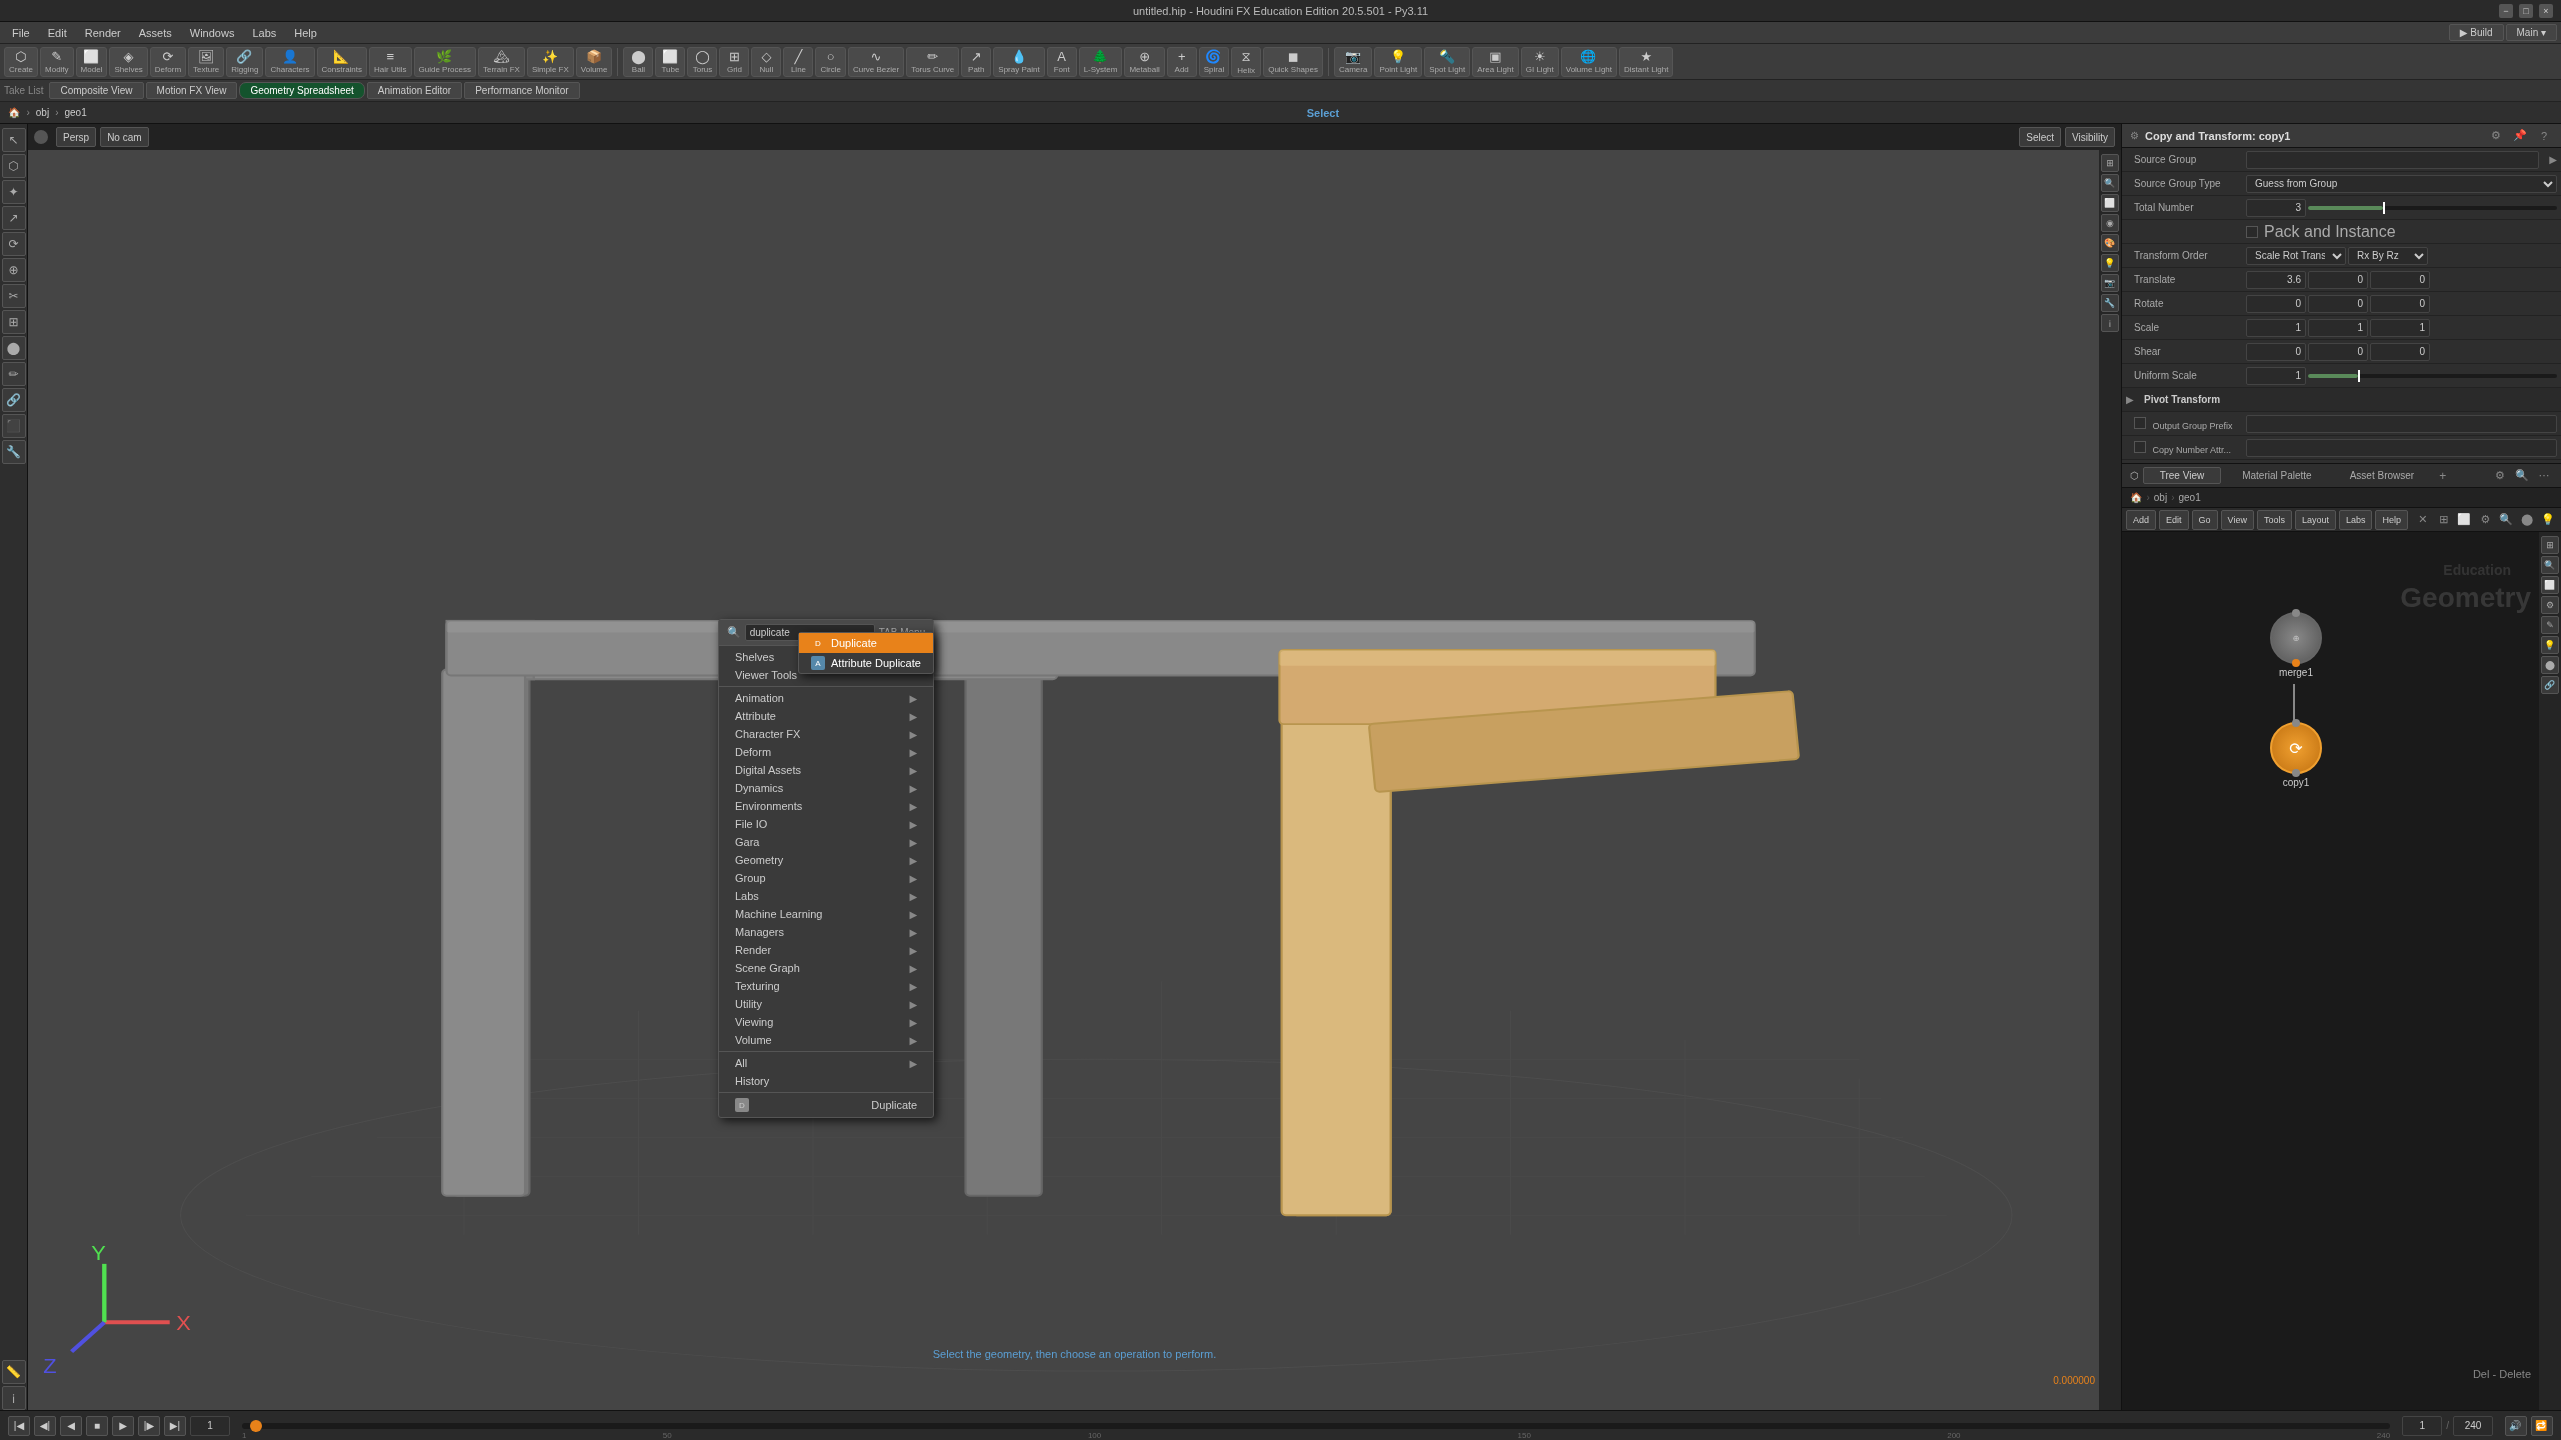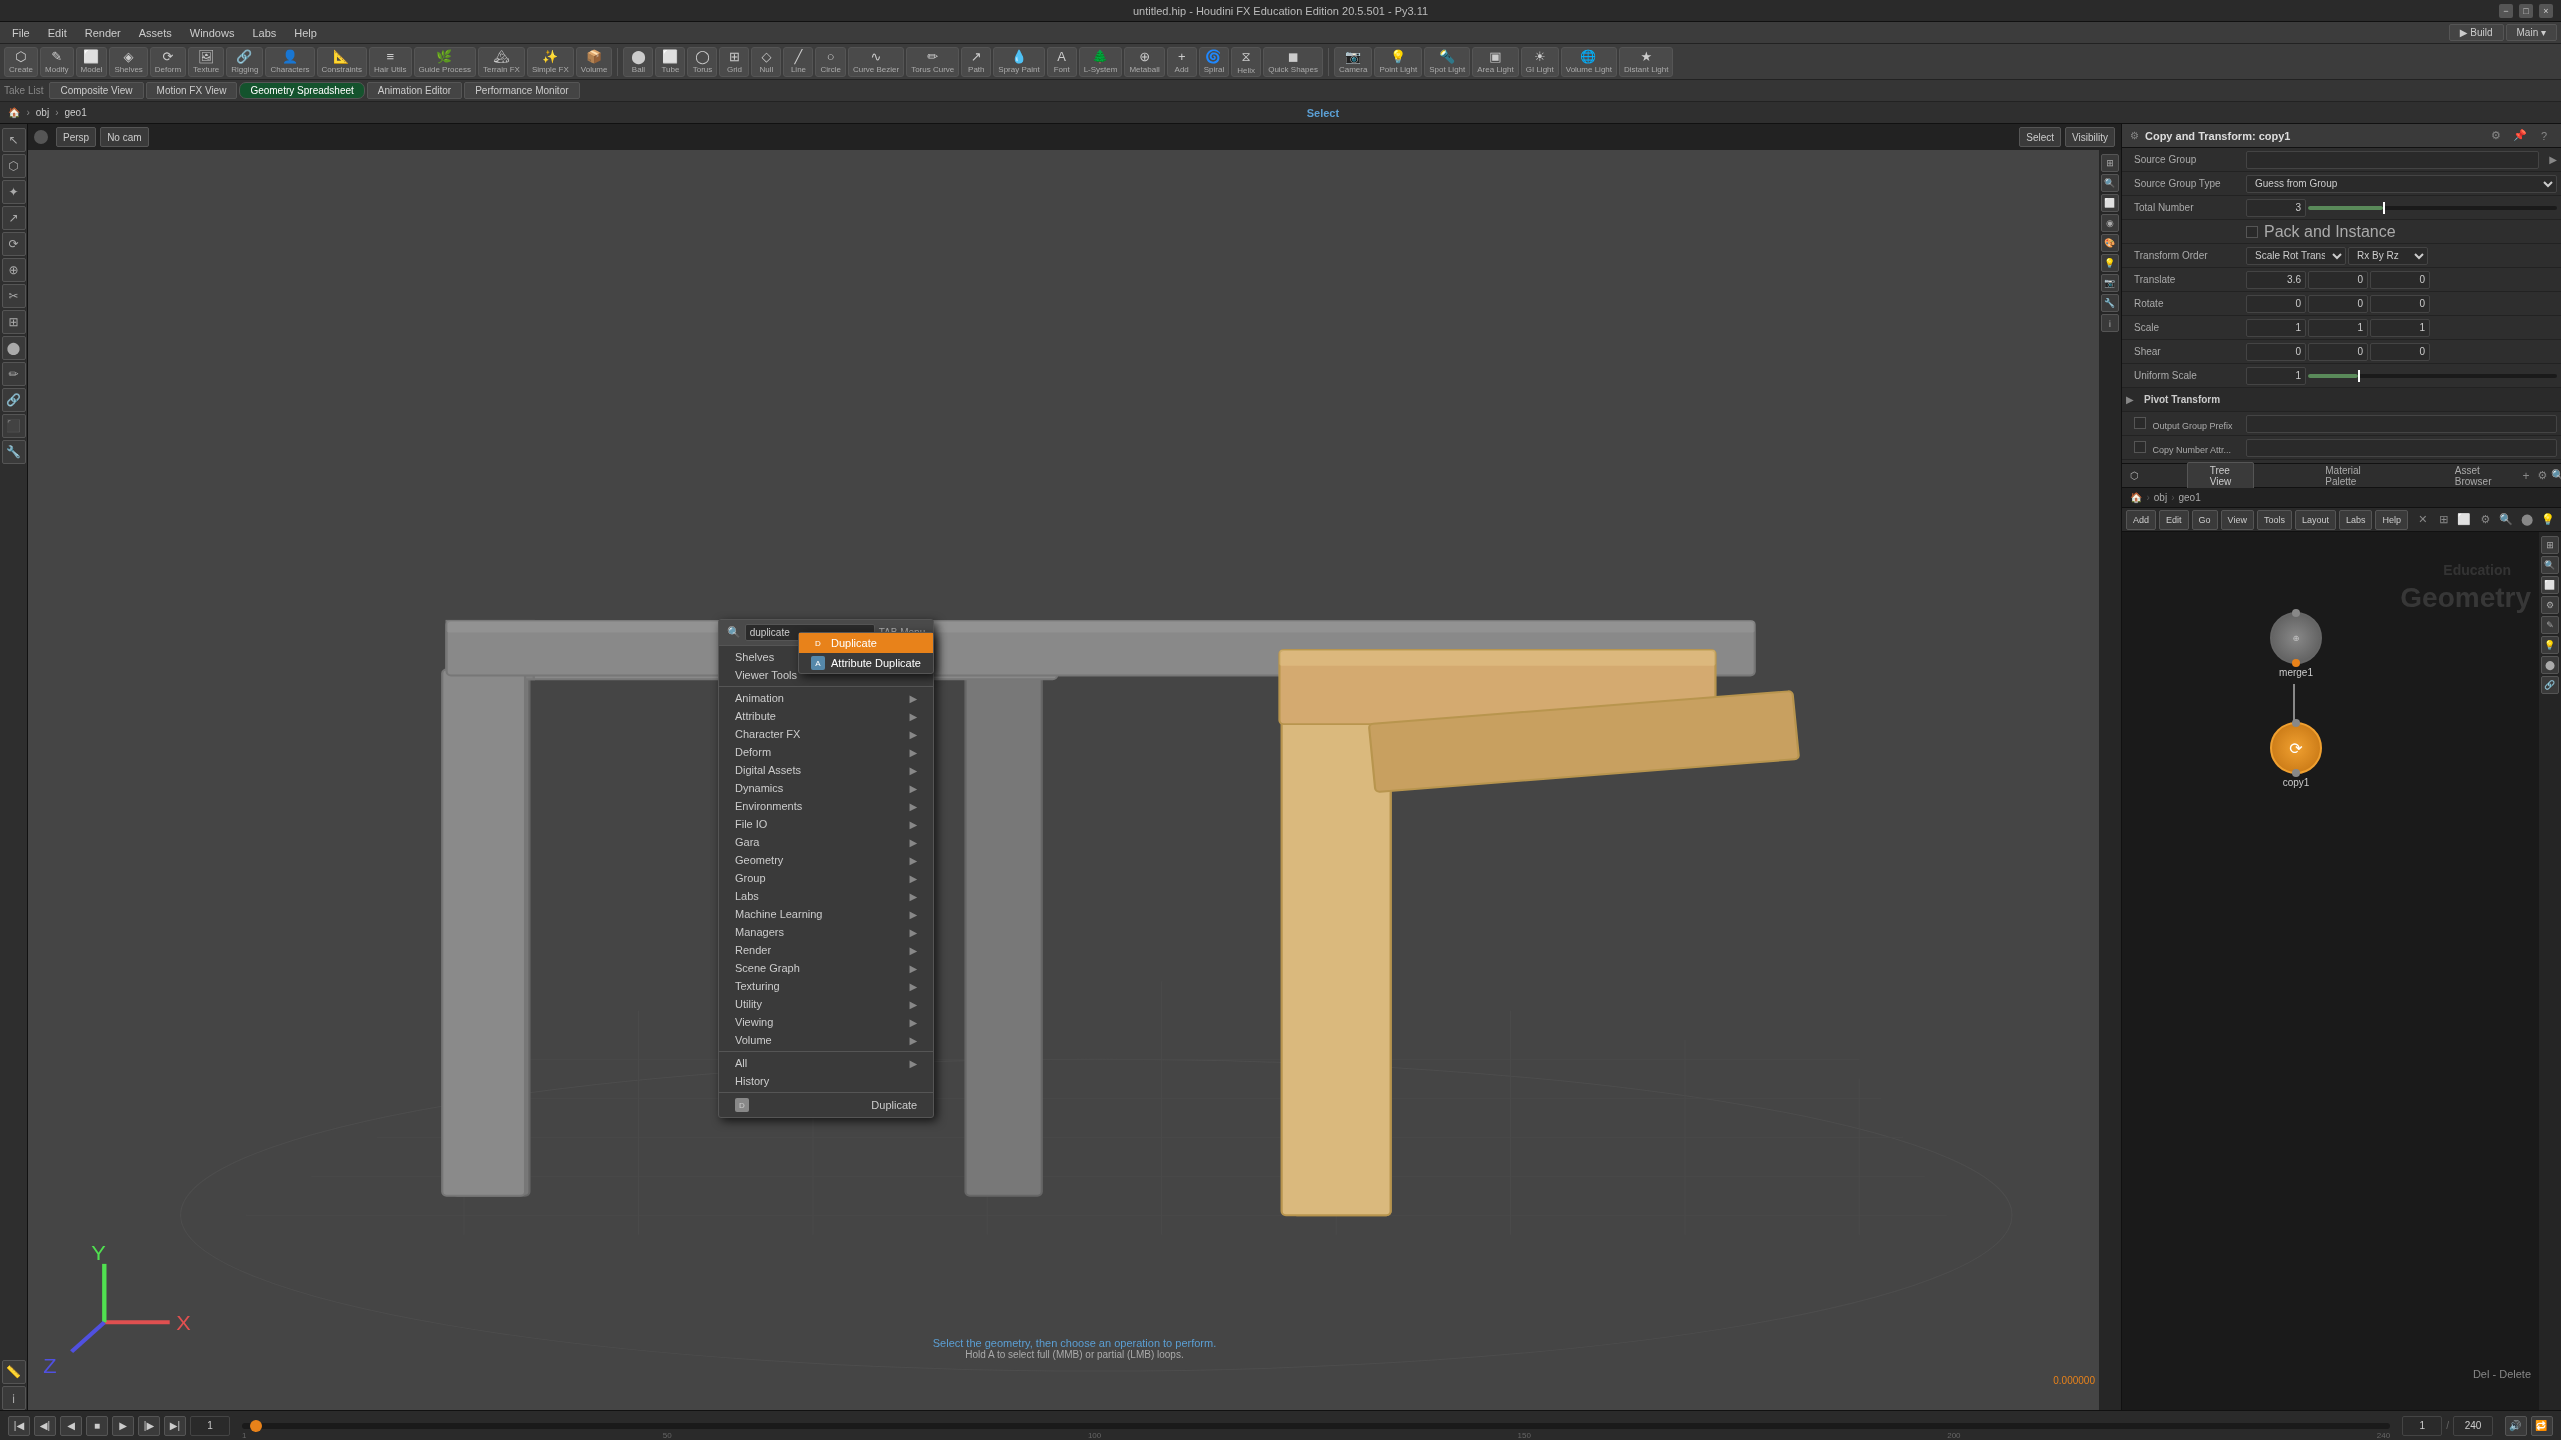--- a/index.html
+++ b/index.html
@@ -527,27 +527,26 @@
 
     
     .prop-checkbox {
       width: 12px;
       height: 12px;
       border: 1px solid #555;
       background: #2a2a2a;
       margin-right: 4px;
     }
     .node-panel-tab {
-      padding: 2px 22px;
+      padding: 2px 16px;
       font-size: 10px;
       color: #aaa;
       cursor: pointer;
       border: 1px solid transparent;
       border-radius: 2px;
-      margin-left: 44px;
     }
     .node-panel-tab.active {
       background: #3a3a3a;
       color: #ccc;
       border-color: #555;
     }
 
     .slider-bar {
       flex: 1;
       height: 4px;
@@ -884,21 +883,20 @@
         <line x1="0" y1="0" x2="0" y2="-30" stroke="#50e050" stroke-width="2"></line>
         <line x1="0" y1="0" x2="-15" y2="15" stroke="#5050e0" stroke-width="2"></line>
         <text x="33" y="4" fill="#e05050" font-size="10">X</text>
         <text x="-6" y="-32" fill="#50e050" font-size="10">Y</text>
         <text x="-28" y="26" fill="#5050e0" font-size="10">Z</text>
       </g>
     </svg>
 
     <div id="viewport-status">
       <div style="color:#5b9fd4;">Select the geometry, then choose an operation to perform.</div>
-      <div style="color:#aaa; font-size:10px;">Hold A to select full (MMB) or partial (LMB) loops.</div>
     </div>
 
     <div id="vp-right-tools">
       <div class="side-btn" style="width:18px;height:18px;font-size:9px;">⊞</div>
       <div class="side-btn" style="width:18px;height:18px;font-size:9px;">🔍</div>
       <div class="side-btn" style="width:18px;height:18px;font-size:9px;">⬜</div>
       <div class="side-btn" style="width:18px;height:18px;font-size:9px;">◉</div>
       <div class="side-btn" style="width:18px;height:18px;font-size:9px;">🎨</div>
       <div class="side-btn" style="width:18px;height:18px;font-size:9px;">💡</div>
       <div class="side-btn" style="width:18px;height:18px;font-size:9px;">📷</div>

